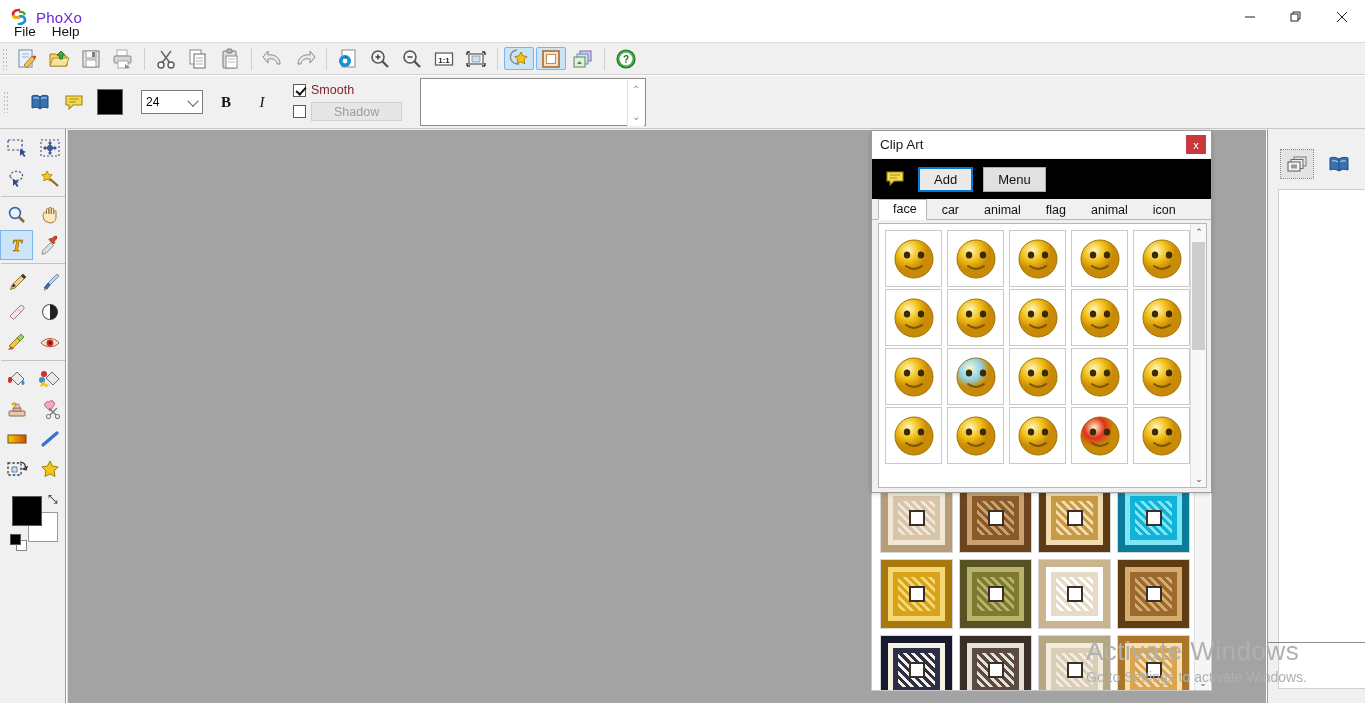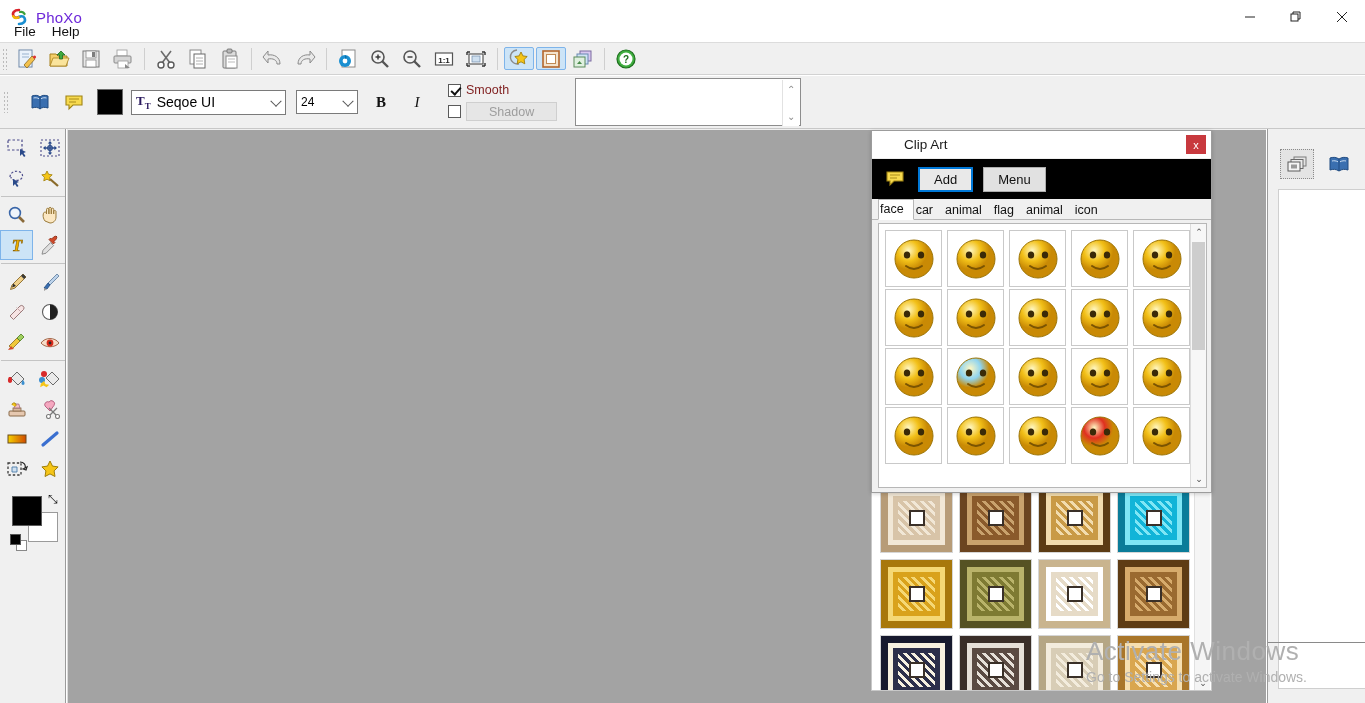--- a/index.html
+++ b/index.html
@@ -231,21 +231,21 @@
   }
 
   
   .dialog {
     position: absolute; left: 871px; top: 130px; width: 341px; height: 363px;
     background: #f0f0f0; border: 1px solid #9c9c9c;
     box-shadow: 0 1px 4px rgba(0,0,0,.18);
   }
   .dlg-title {
     height: 28px; background: #ffffff; display: flex; align-items: center;
-    position: relative; border-bottom: 1px solid #eee; padding-left: 24px;
+    position: relative; border-bottom: 1px solid #eee;
   }
   .dlg-title span.t { margin-left: 8px; font-size: 13.5px; color: #1b1b1b; }
   .dlg-close {
     position: absolute; right: 5px; top: 4px; width: 20px; height: 19px;
     background: #c8393e; color: #fff; font-size: 11px;
     display: flex; align-items: center; justify-content: center;
   }
   .dlg-toolbar {
     height: 40px; display: flex; align-items: center; padding-left: 12px; gap: 10px;
     background: #000000;
@@ -256,21 +256,21 @@
     background: #e1e1e1; border: 1px solid #adadad;
     font-size: 13px; color: #111;
     display: flex; align-items: center; justify-content: center;
   }
   .btn.focus { border: 2px solid #0078d7; background: #e9e9e9; }
   .dlg-tabs {
     height: 21px; display: flex; align-items: flex-end; padding-left: 6px;
     border-bottom: 1px solid #b7b7b7; background: #f0f0f0;
   }
   .dlg-tab {
-    font-size: 12.5px; color: #111; padding: 2px 9px 3px 1px;
+    font-size: 12.5px; color: #111; padding: 2px 9px 3px 14px;
     border: 1px solid transparent; border-bottom: none; position: relative; top: 1px;
   }
   .dlg-tab.sel {
     background: #ffffff; border-color: #b7b7b7; border-bottom: 1px solid #fff;
   }
   .dlg-body {
     position: absolute; left: 6px; top: 92px; width: 329px; height: 265px;
     background: #fff; border: 1px solid #b7b7b7;
     overflow: hidden;
   }
@@ -518,25 +518,20 @@
     <div class="opt-icon">
       <svg width="20" height="20" viewBox="0 0 20 20">
         <path d="M2 4 h16 v9 h-9 l-4 4 v-4 h-3 z" fill="#f7da4f" stroke="#a08415" stroke-width="1.1"></path>
         <line x1="5" y1="7" x2="15" y2="7" stroke="#a08415" stroke-width=".9"></line>
         <line x1="5" y1="10" x2="12" y2="10" stroke="#a08415" stroke-width=".9"></line>
       </svg>
     </div>
 
     <div class="color-swatch" style="background:#000000"></div>
 
-    <div class="font-select">
-      <span class="tt">T<sub style="font-size:9px">T</sub></span>
-      <span>Seqoe UI</span>
-      <span class="caret"></span>
-    </div>
 
     <div class="size-select">
       <span>24</span>
       <span class="caret"></span>
     </div>
 
     <div class="bi-btn">
       <b style="font-family:'Liberation Serif',serif;">B</b>
     </div>
     <div class="bi-btn">

